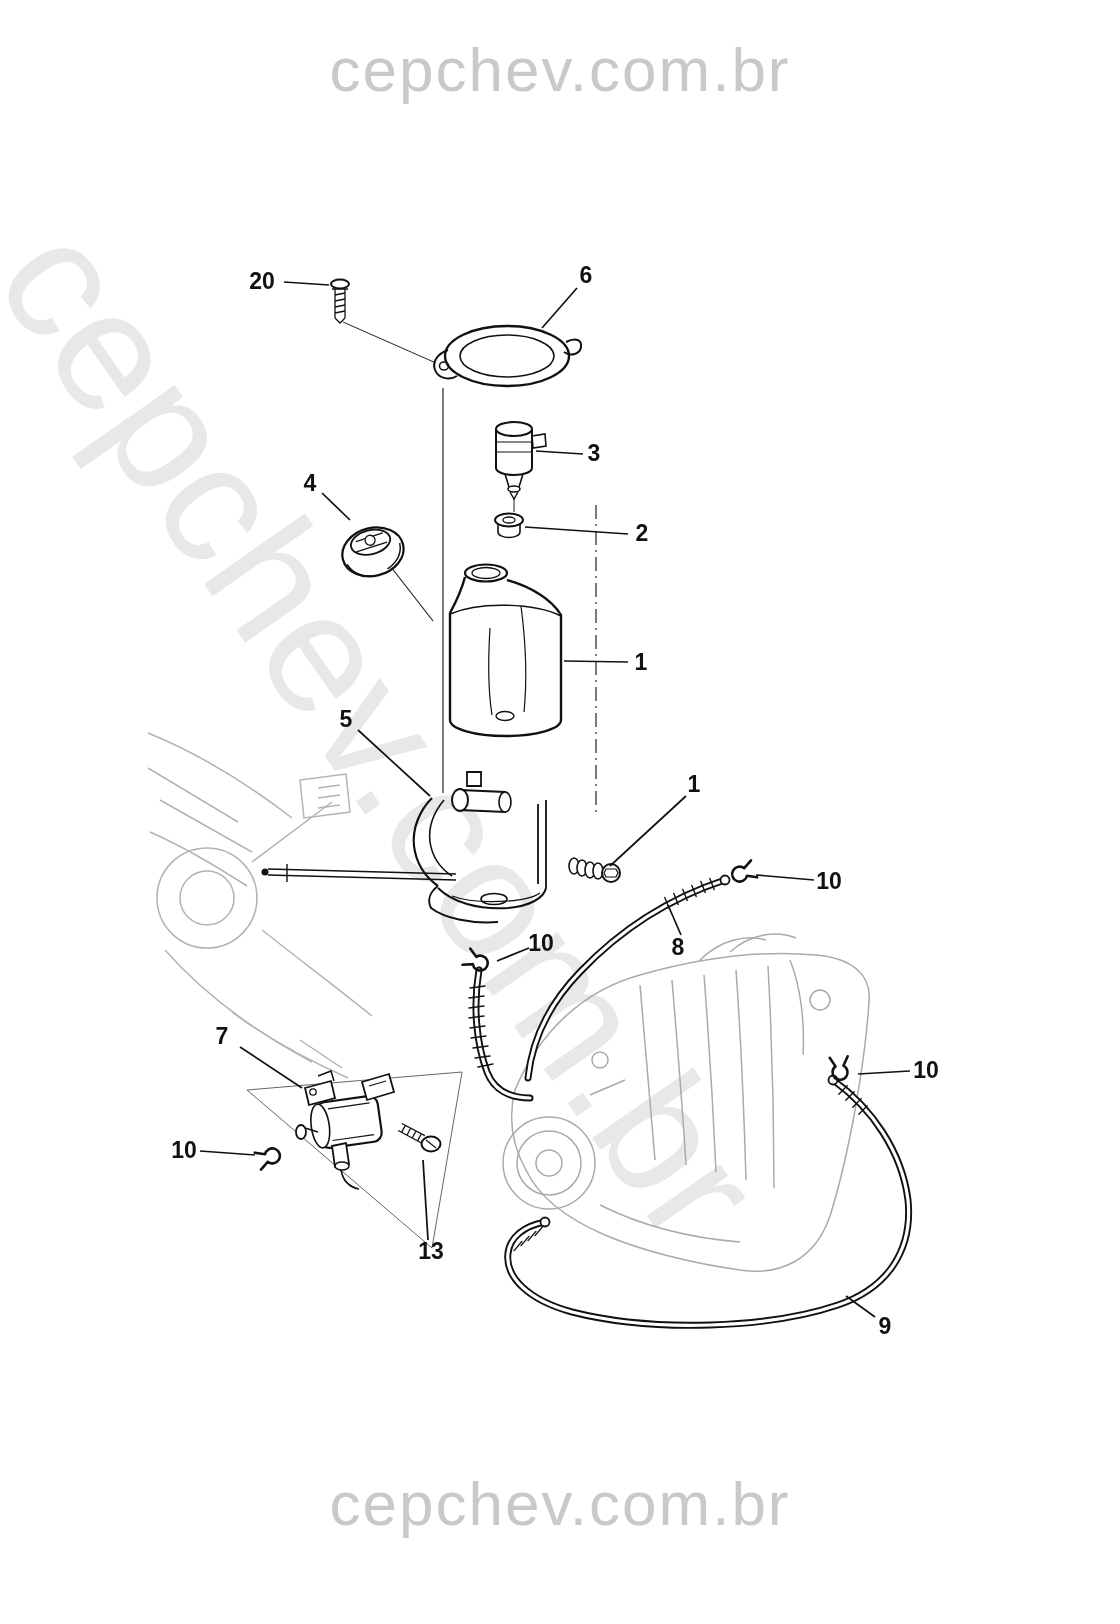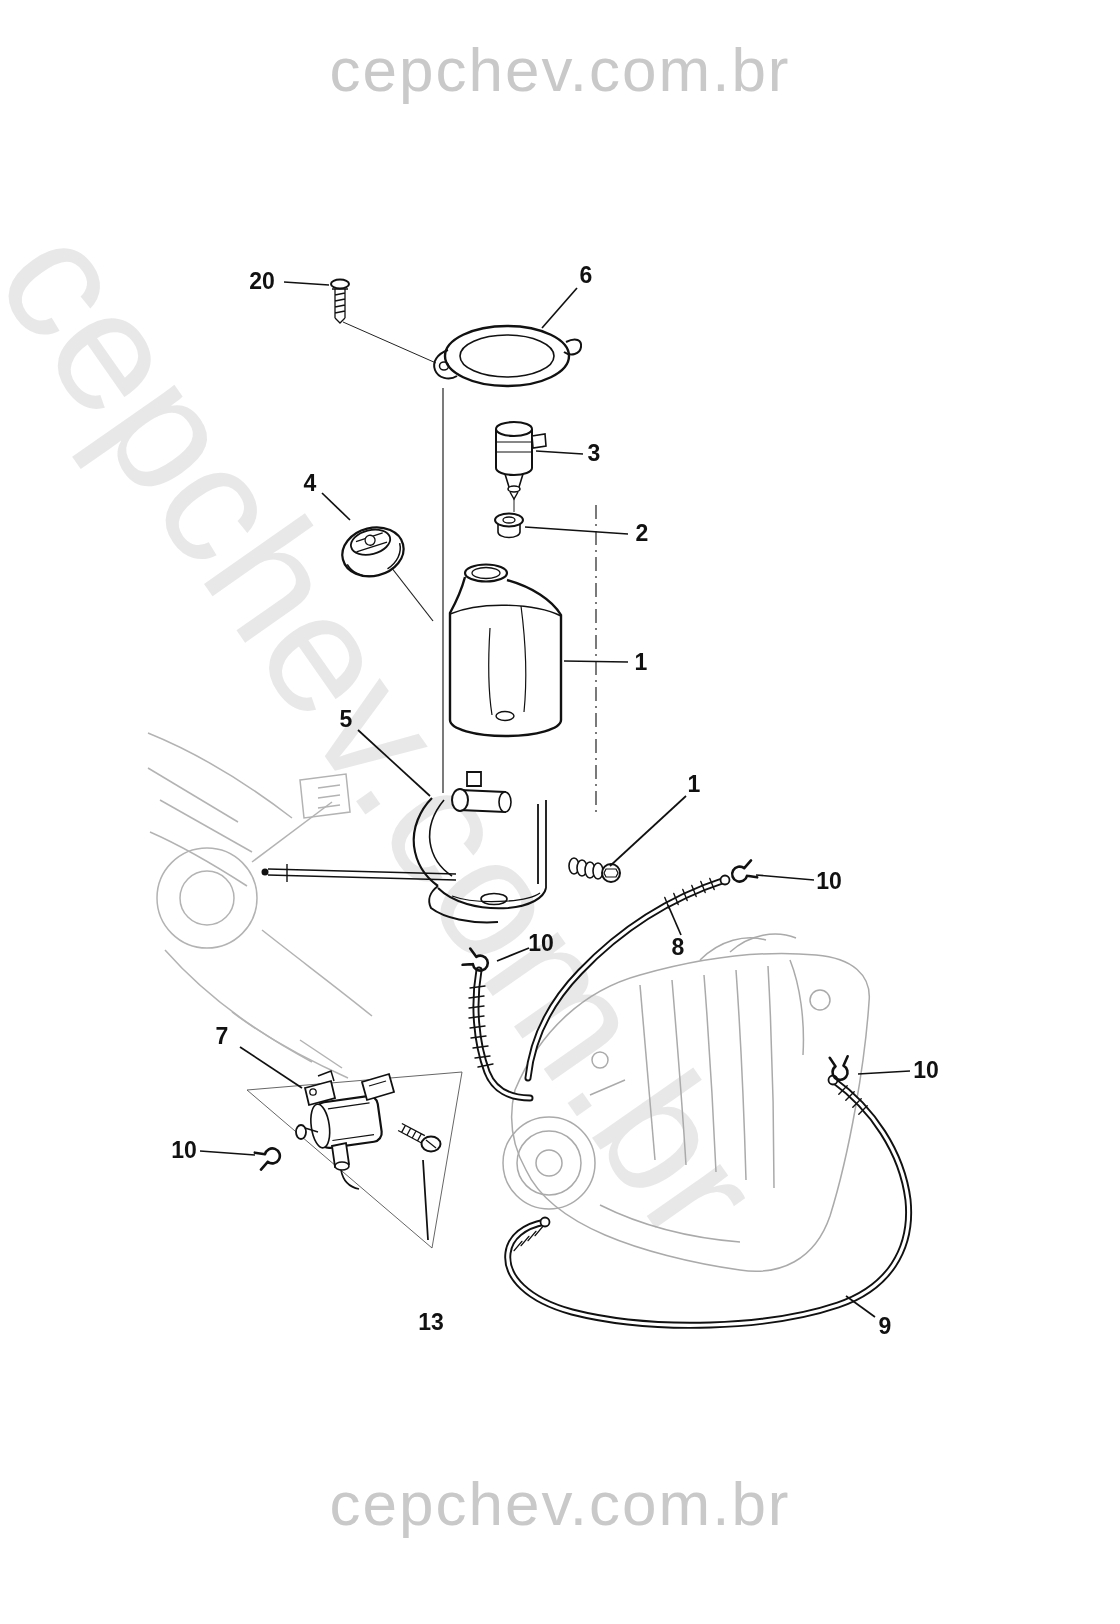--- a/index.html
+++ b/index.html
@@ -270,16 +270,16 @@
   <span class="callout" style="left:642px;top:533px">2</span>
   <span class="callout" style="left:641px;top:662px">1</span>
   <span class="callout" style="left:346px;top:719px">5</span>
   <span class="callout" style="left:694px;top:784px">1</span>
   <span class="callout" style="left:829px;top:881px">10</span>
   <span class="callout" style="left:678px;top:947px">8</span>
   <span class="callout" style="left:541px;top:943px">10</span>
   <span class="callout" style="left:926px;top:1070px">10</span>
   <span class="callout" style="left:222px;top:1036px">7</span>
   <span class="callout" style="left:184px;top:1150px">10</span>
-  <span class="callout" style="left:431px;top:1322px">13</span>
+  <span class="callout" style="left:431px;top:1251px">13</span>
   <span class="callout" style="left:885px;top:1326px">9</span>
 
 </div>
 
 </body></html>

